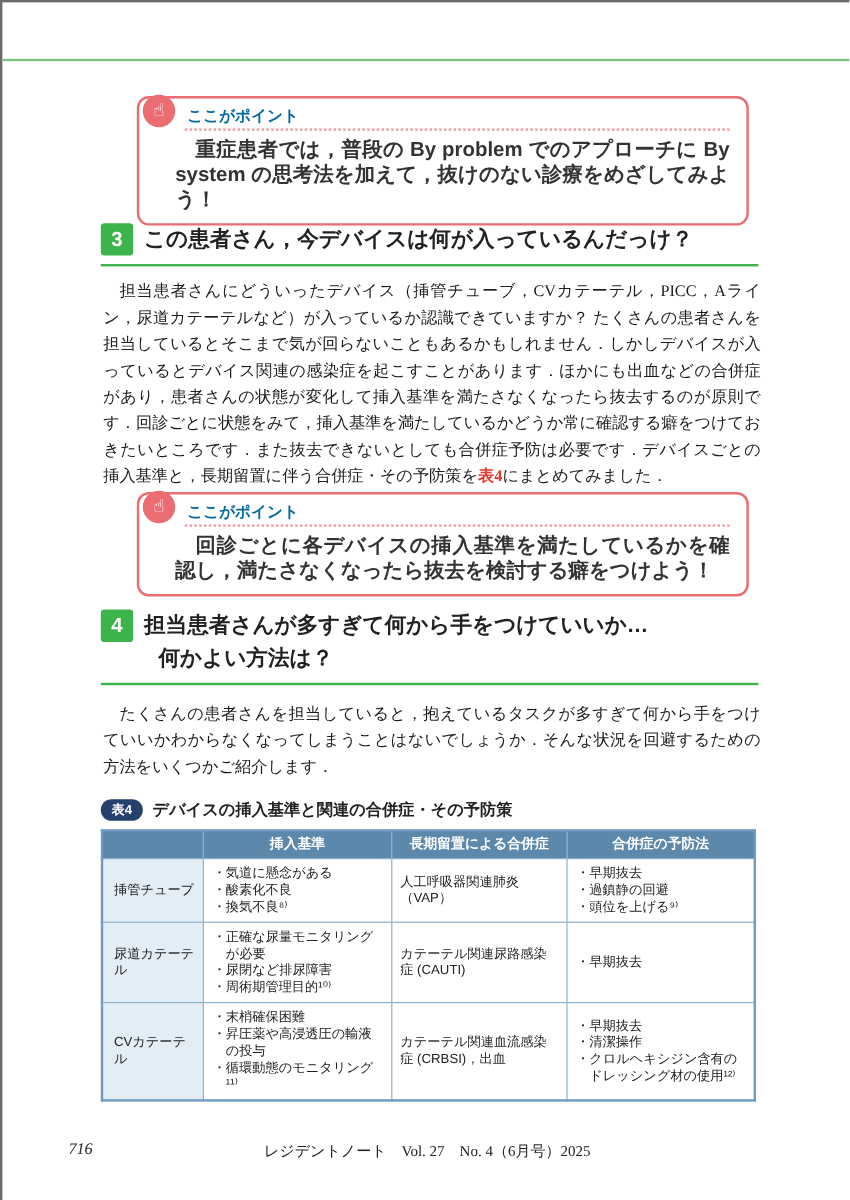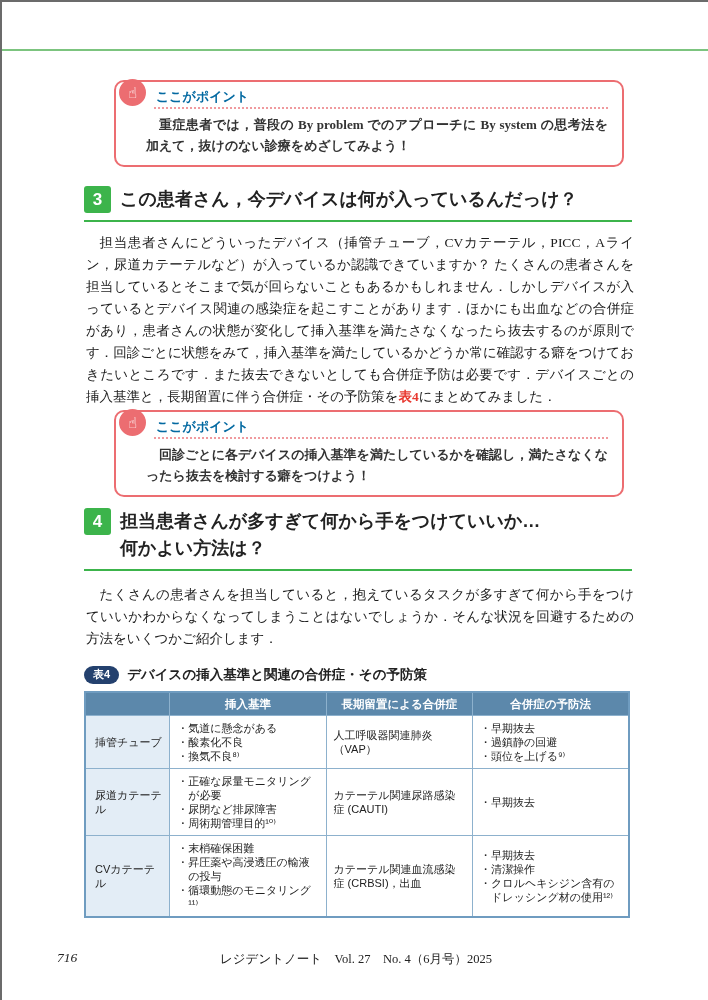--- a/index.html
+++ b/index.html
@@ -19,33 +19,33 @@
   .callout-icon{
     position:absolute;left:3px;top:-3px;width:27px;height:27px;border-radius:50%;
     background:#ec6d71;color:#fff;display:flex;align-items:center;justify-content:center;
     font-size:15px;line-height:27px;
   }
   .callout-title{
     margin-left:26px;color:#0369a1;font-weight:bold;font-size:13px;line-height:17px;
   }
   .callout-rule{border-bottom:2px dotted #f09a9e;margin:2px 0 5px 24px;}
   .callout-text{
-    margin-left:16px;font-size:13px;font-weight:bold;color:#333;
-    line-height:21px;text-indent:1em;text-align:justify;font-family:Liberation Serif, serif;
+    margin-left:16px;font-size:17px;font-weight:bold;color:#333;
+    line-height:21px;text-indent:1em;text-align:justify;
   }
 
   
   .section{position:absolute;left:82px;width:548px;}
   .sec-row{display:flex;align-items:flex-start;}
   .sec-num{
     flex:0 0 auto;width:27px;height:27px;background:#3cb44b;color:#fff;border-radius:3px;
     font-size:17px;font-weight:bold;text-align:center;line-height:27px;margin-right:9px;
   }
   .sec-title{font-size:18px;font-weight:bold;color:#222;line-height:27px;}
-  .sec-title2{font-size:18px;font-weight:bold;color:#222;line-height:27px;margin-left:36px;}
+  .sec-title2{font-size:18px;font-weight:bold;color:#222;line-height:27px;margin-left:48px;}
   .sec-rule{height:2px;background:#3cb44b;margin-top:7px;}
 
   
   .body-text{
     position:absolute;left:84px;width:548px;
     font-family:"Liberation Serif","DejaVu Serif",serif;
     font-size:13.5px;line-height:22px;color:#1c1c1c;text-align:justify;
   }
   .body-text p{margin:0;text-indent:1em;}
   .ref-red{color:#e8382f;font-weight:bold;}

